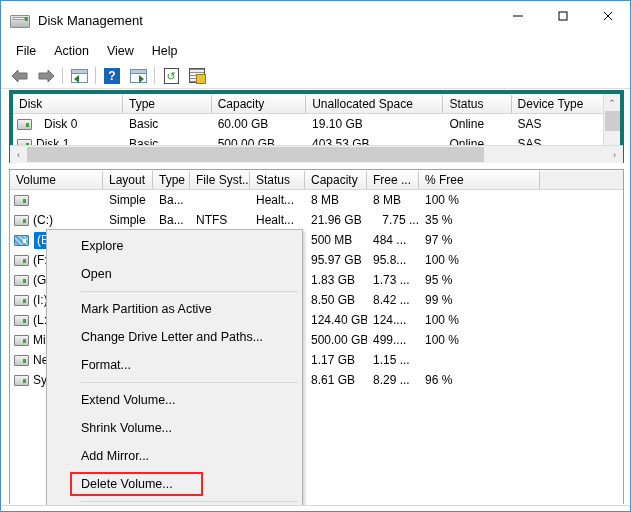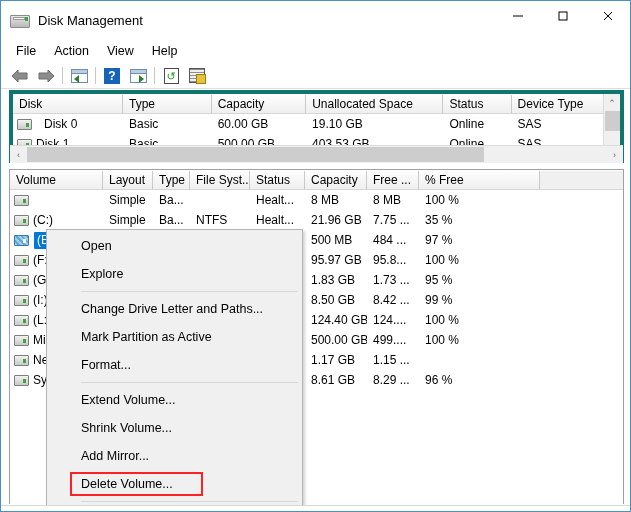--- a/index.html
+++ b/index.html
@@ -433,21 +433,21 @@
         <div class="row">
           <div class="cell ic" style="width: 93px;">
             <span class="diskicon"></span>
             <span>(C:)</span>
           </div>
           <div class="cell" style="width: 50px;">Simple</div>
           <div class="cell" style="width: 37px;">Ba...</div>
           <div class="cell" style="width: 60px;">NTFS</div>
           <div class="cell" style="width: 55px;">Healt...</div>
           <div class="cell" style="width: 62px;">21.96 GB</div>
-          <div class="cell" style="width: 52px;">7.75 ...</div>
+          <div class="cell" style="width: 52px; text-align: right;">7.75 ...</div>
           <div class="cell" style="width: 121px;">35 %</div>
         </div>
         <div class="row">
           <div class="cell ic" style="width: 93px;">
             <span class="diskicon blue"></span>
             <span class="sel">(E:</span>
           </div>
           <div class="cell" style="width: 50px;"></div>
           <div class="cell" style="width: 37px;"></div>
           <div class="cell" style="width: 60px;"></div>
@@ -543,25 +543,25 @@
           <div class="cell" style="width: 60px;"></div>
           <div class="cell" style="width: 55px;"></div>
           <div class="cell" style="width: 62px;">8.61 GB</div>
           <div class="cell" style="width: 52px;">8.29 ...</div>
           <div class="cell" style="width: 121px;">96 %</div>
         </div>
       </div>
   </div>
 
   <div class="ctxmenu" id="ctxmenu" style="left:45px; top:228px; width:257px;">
+      <div class="ctx-item">Explore</div>
       <div class="ctx-item">Open</div>
-      <div class="ctx-item">Explore</div>
       <div class="ctx-sep"></div>
+      <div class="ctx-item">Mark Partition as Active</div>
       <div class="ctx-item">Change Drive Letter and Paths...</div>
-      <div class="ctx-item">Mark Partition as Active</div>
       <div class="ctx-item">Format...</div>
       <div class="ctx-sep"></div>
       <div class="ctx-item">Extend Volume...</div>
       <div class="ctx-item">Shrink Volume...</div>
       <div class="ctx-item">Add Mirror...</div>
       <div class="ctx-item highlighted">Delete Volume...</div>
       <div class="ctx-sep"></div>
       <div class="ctx-item">Properties</div>
     </div>
 

